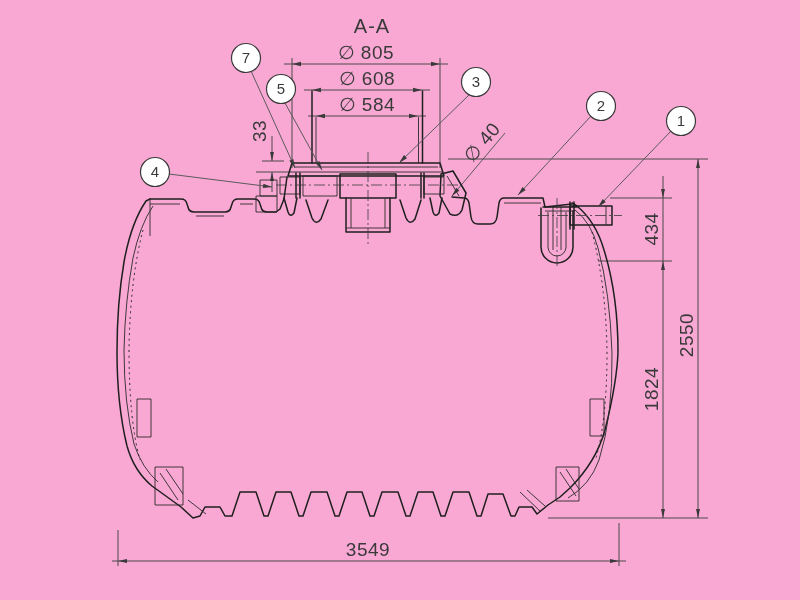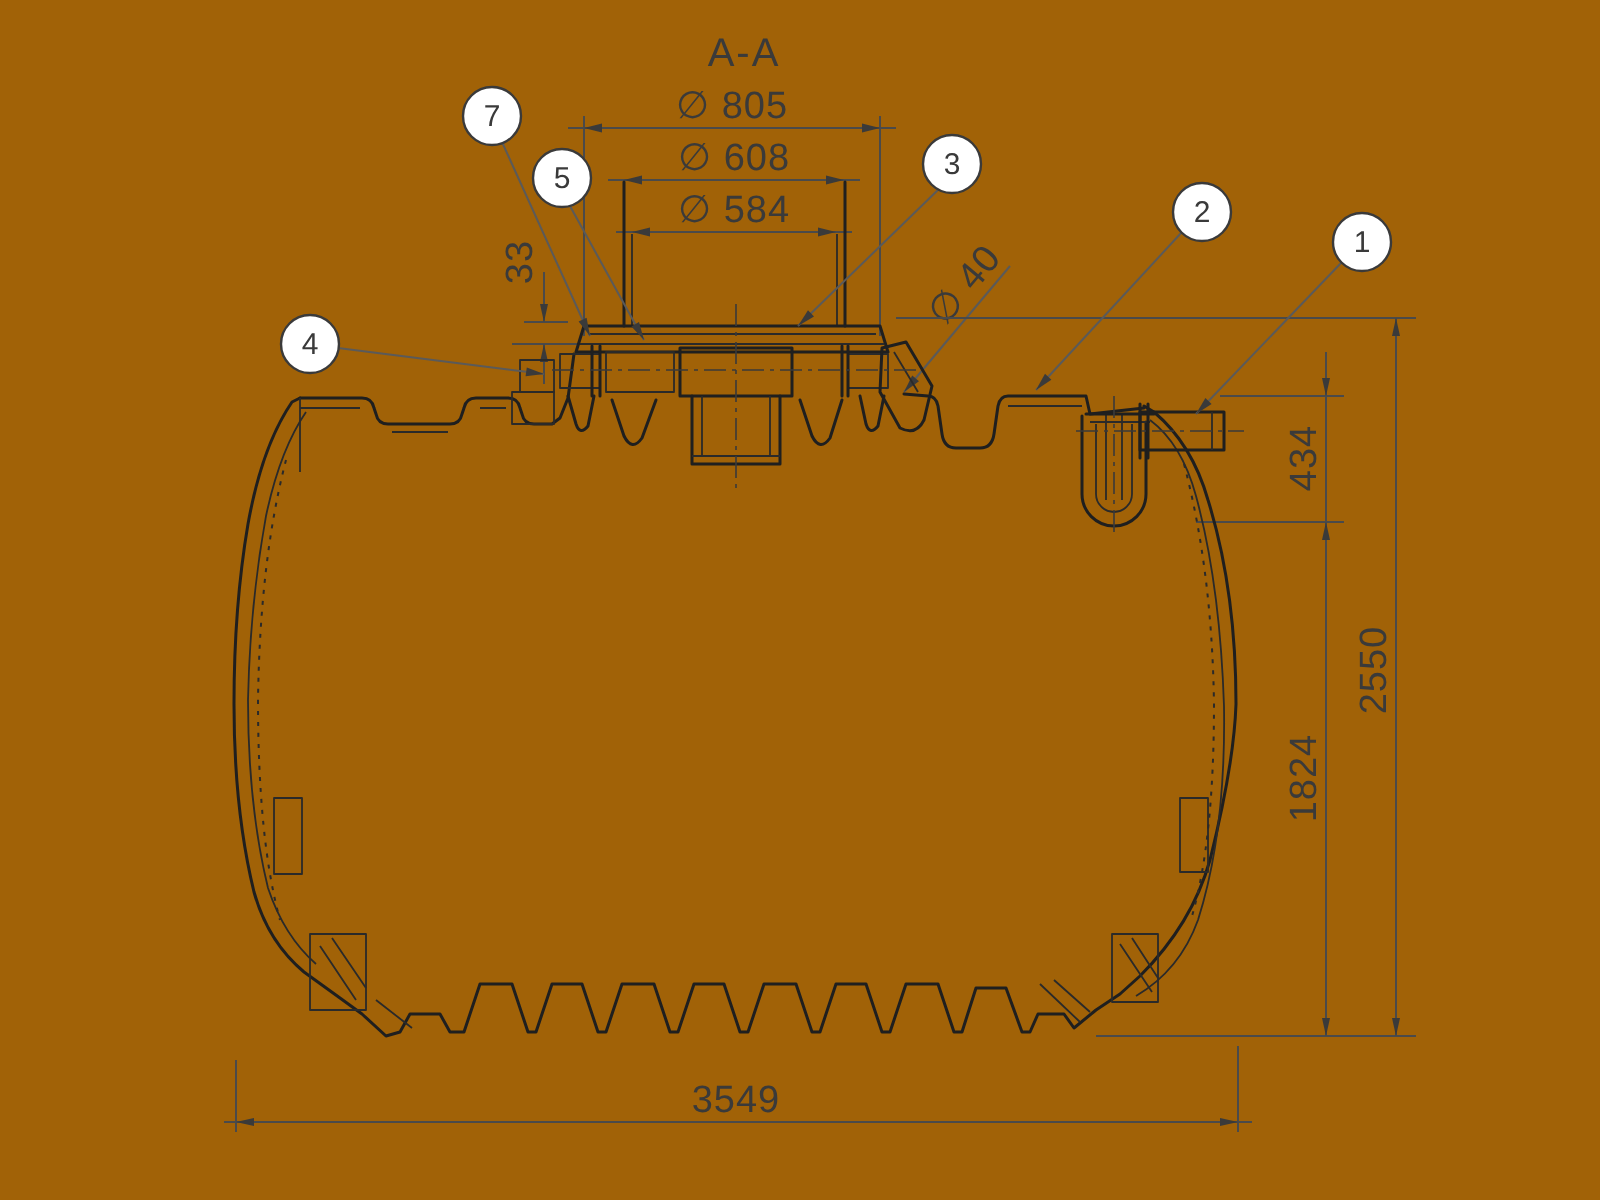--- a/index.html
+++ b/index.html
@@ -1,16 +1,16 @@
 <!DOCTYPE html>
 <html><head>
 <meta charset="utf-8">
 <style>
   html,body{margin:0;padding:0;background:#ffffff;}
-  .page{width:800px;height:600px;position:relative;background:#a16207;overflow:hidden;
+  .page{width:800px;height:600px;position:relative;background:#f9a8d4;overflow:hidden;
         font-family:"Liberation Sans","DejaVu Sans",sans-serif;}
   svg text{font-family:"Liberation Sans","DejaVu Sans",sans-serif;fill:#3a3a3a;letter-spacing:.5px;}
   .dimtxt{font-size:19px;}
   .titletxt{font-size:20px;letter-spacing:1px;}
   .balloontxt{font-size:15px;letter-spacing:0;}
   .thin{stroke:#4a4a4a;stroke-width:1;fill:none;}
   .lead{stroke:#5a5a5a;stroke-width:1;fill:none;}
   .draw{stroke:#1f1f1f;stroke-width:1.5;fill:none;stroke-linejoin:round;stroke-linecap:round;}
   .draw2{stroke:#2a2a2a;stroke-width:.9;fill:none;stroke-linejoin:round;}
   .cl{stroke:#3a3a3a;stroke-width:.8;fill:none;stroke-dasharray:11 3 2 3;}

